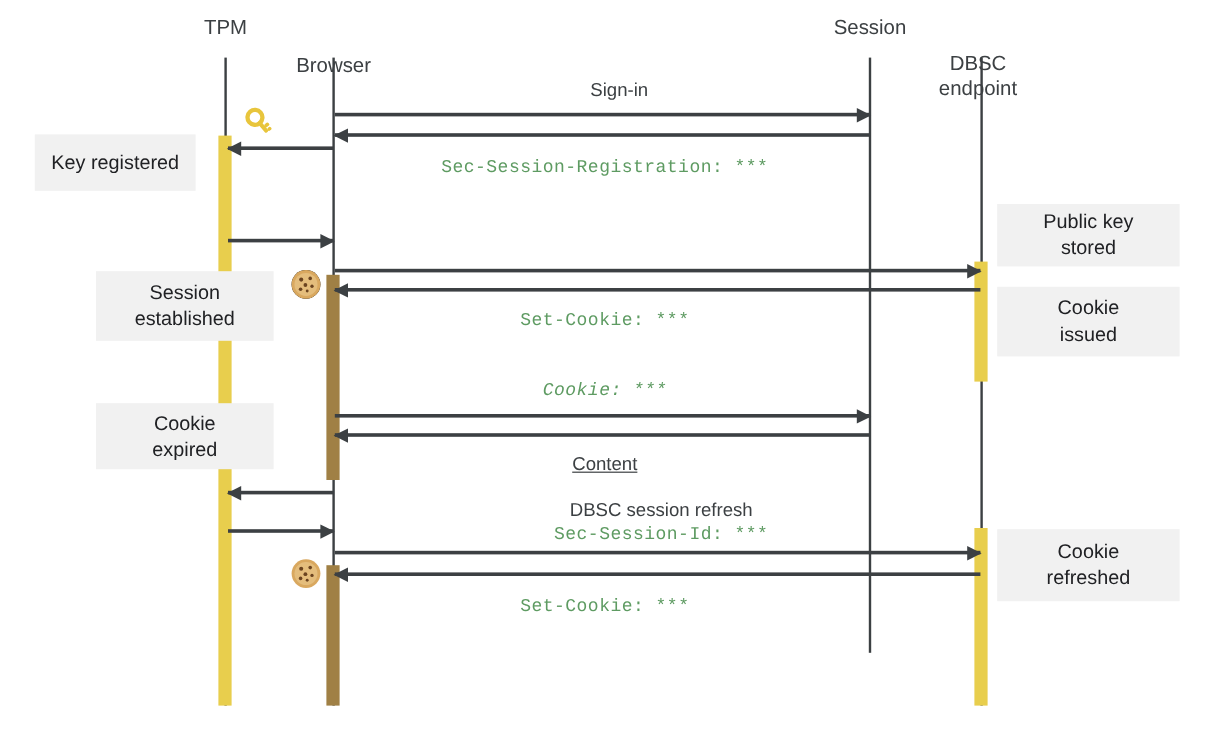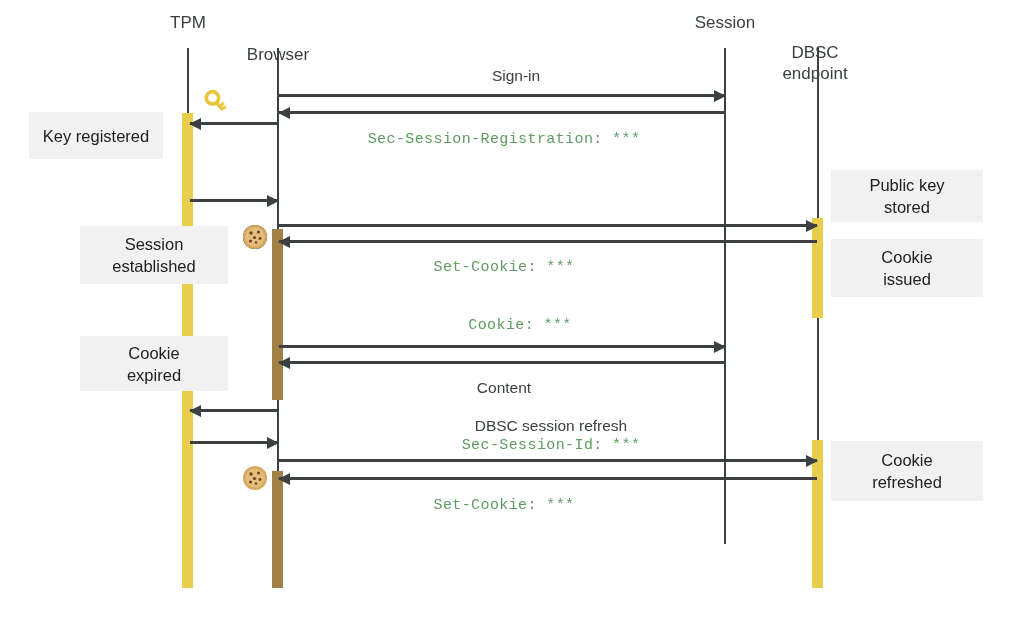--- a/index.html
+++ b/index.html
@@ -199,31 +199,31 @@
       <circle cx="14" cy="18.5" r="1.2" fill="#6b4420"></circle>
     </svg>
   </div>
 
   <div class="arrow left" style="left:279px; top:240px; width:538px;">
     <div class="shaft"></div>
       <div class="head"></div>
   </div>
   <div class="msg-label code" style="left:288px; top:258px; width:432px;">Set-Cookie: ***</div>
 
-  <div class="msg-label code" style="left:304px; top:316px; width:432px;">Cookie: ***</div>
+  <div class="msg-label code" style="left:288px; top:316px; width:432px;font-style:italic;">Cookie: ***</div>
   <div class="arrow right" style="left:279px; top:345px; width:446px;">
     <div class="shaft"></div>
       <div class="head"></div>
   </div>
 
   <div class="arrow left" style="left:279px; top:361px; width:446px;">
     <div class="shaft"></div>
       <div class="head"></div>
   </div>
-  <div class="msg-label" style="left:288px; top:378px; width:432px;">Content</div>
+  <div class="msg-label" style="left:288px; top:378px; width:432px;text-decoration:underline;">Content</div>
 
   <div class="arrow left" style="left:190px; top:409px; width:88px;">
     <div class="shaft"></div>
       <div class="head"></div>
   </div>
 
   <div class="arrow right" style="left:190px; top:441px; width:88px;">
     <div class="shaft"></div>
       <div class="head"></div>
   </div>

